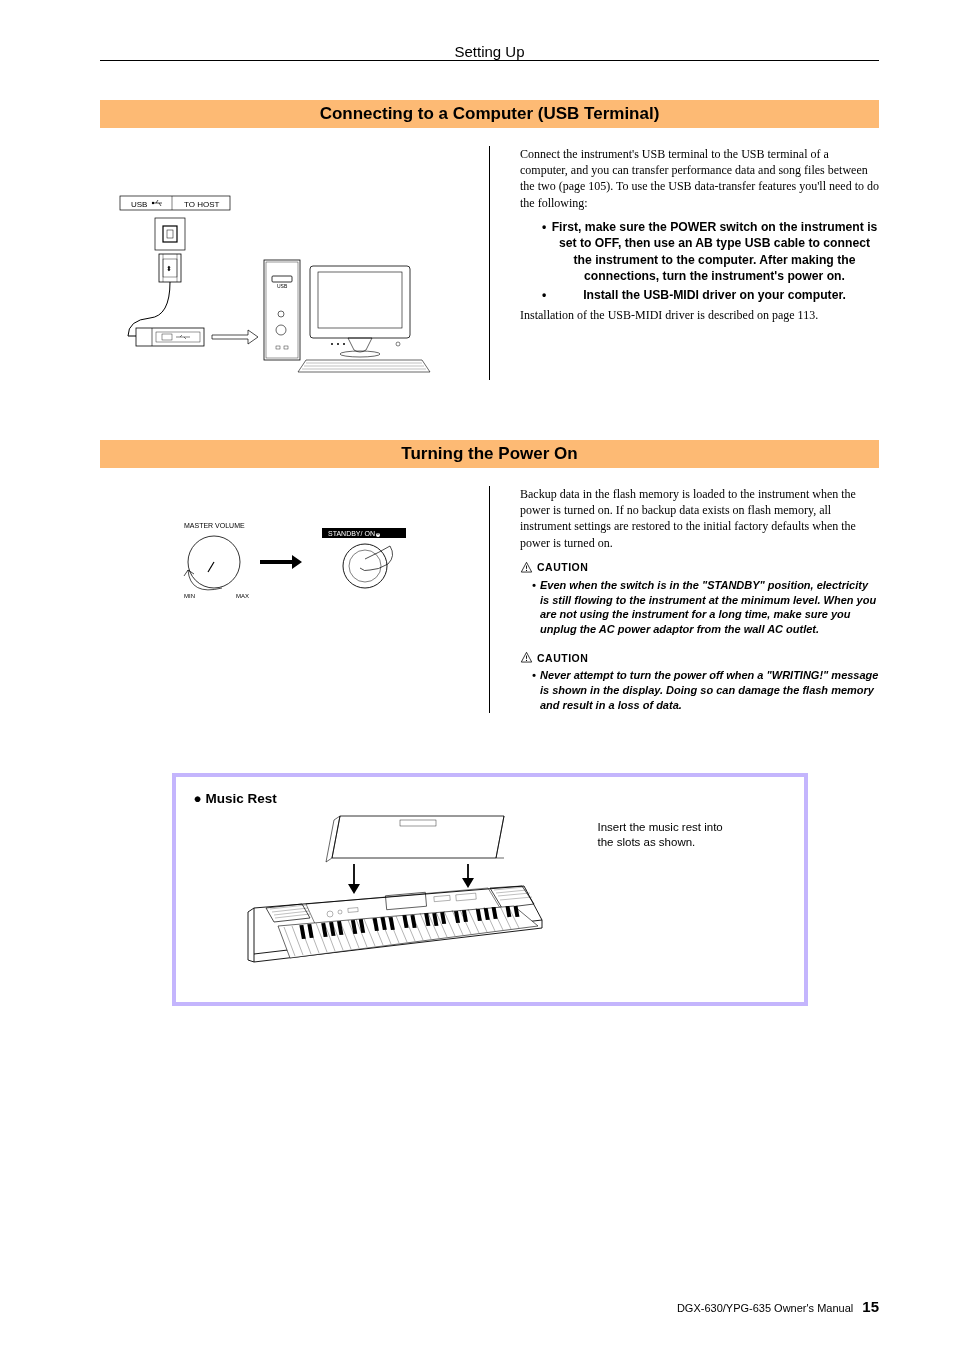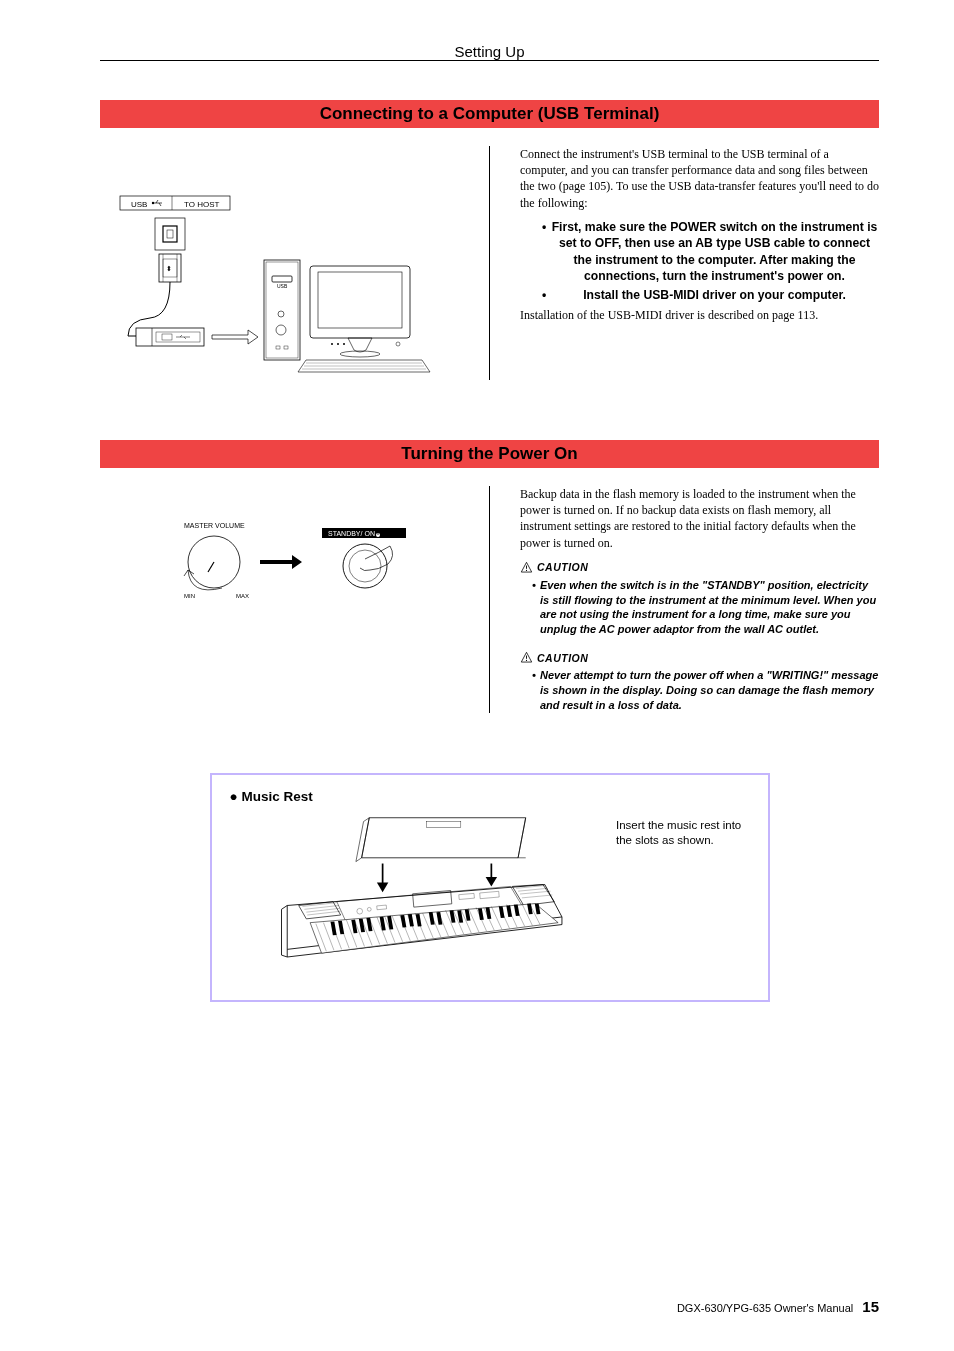--- a/index.html
+++ b/index.html
@@ -17,21 +17,21 @@
     margin-bottom: 4px;
   }
   .header-title {
     text-align: center;
     font-family: Arial, Helvetica, sans-serif;
     font-size: 15px;
     margin-bottom: 40px;
     margin-top: -22px;
   }
   .section-title {
-    background: #ef4444;
+    background: #fdba74;
     font-family: Arial, Helvetica, sans-serif;
     font-weight: bold;
     font-size: 17px;
     text-align: center;
     padding: 4px 0;
     margin-bottom: 18px;
     letter-spacing: 0;
   }
   .two-col {
     display: flex;
@@ -63,21 +63,20 @@
   }
   .caution-head {
     display: inline-flex;
     align-items: center;
     gap: 4px;
     font-family: Arial, Helvetica, sans-serif;
     font-size: 10.5px;
     font-weight: bold;
     letter-spacing: 0.5px;
     margin-top: 10px;
-    font-style: italic;
   }
   .caution-icon {
     width: 13px; height: 13px;
   }
   .caution-text {
     font-family: Arial, Helvetica, sans-serif;
     font-style: italic;
     font-weight: bold;
     font-size: 11px;
     line-height: 1.35;
@@ -85,23 +84,23 @@
     position: relative;
   }
   .caution-text::before {
     content: "•";
     position: absolute;
     left: 12px;
   }
   .usb-fig { margin-top: 30px; }
   .power-fig { margin-top: 28px; display:flex; align-items:center; justify-content:center; gap:4px;}
   .music-box {
-    border: 2px solid #c4b5fd;
+    border: 4px solid #c4b5fd;
     margin: 60px auto 0;
-    width: 560px;
+    width: 636px;
     padding: 14px 18px 20px;
   }
   .music-title {
     font-family: Arial, Helvetica, sans-serif;
     font-weight: bold;
     font-size: 13.5px;
   }
   .music-flex { display:flex; gap:24px; align-items:flex-start; margin-top:6px;}
   .music-note {
     font-family: Arial, Helvetica, sans-serif;

